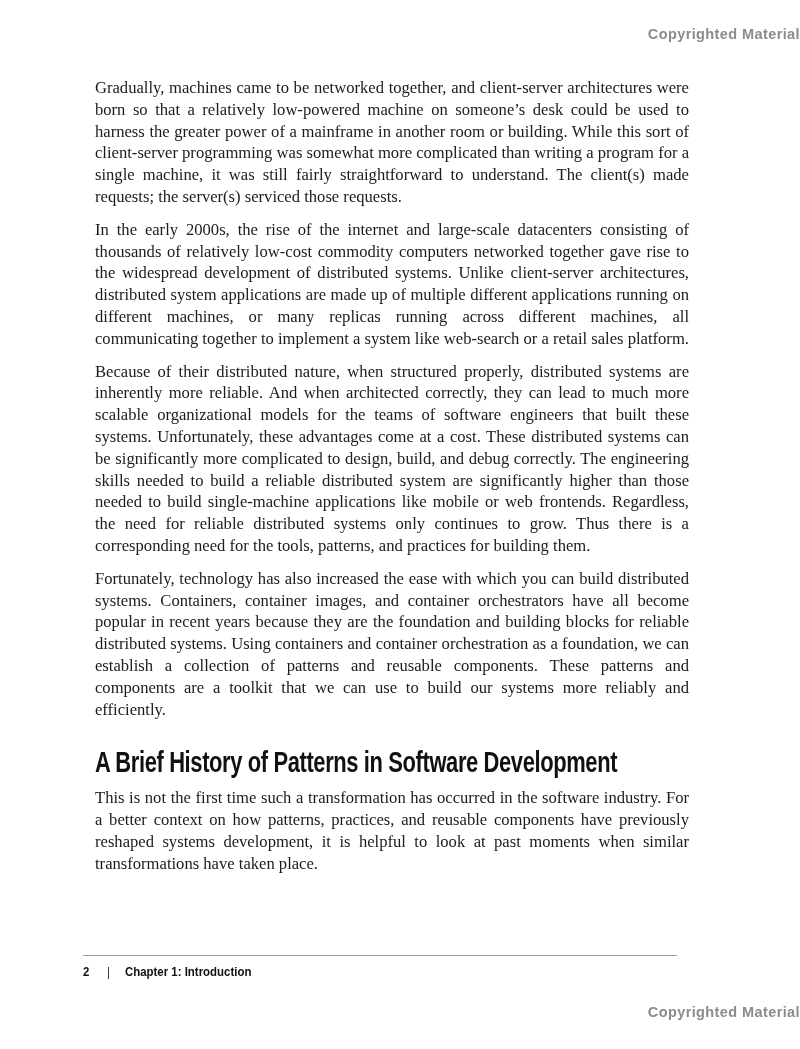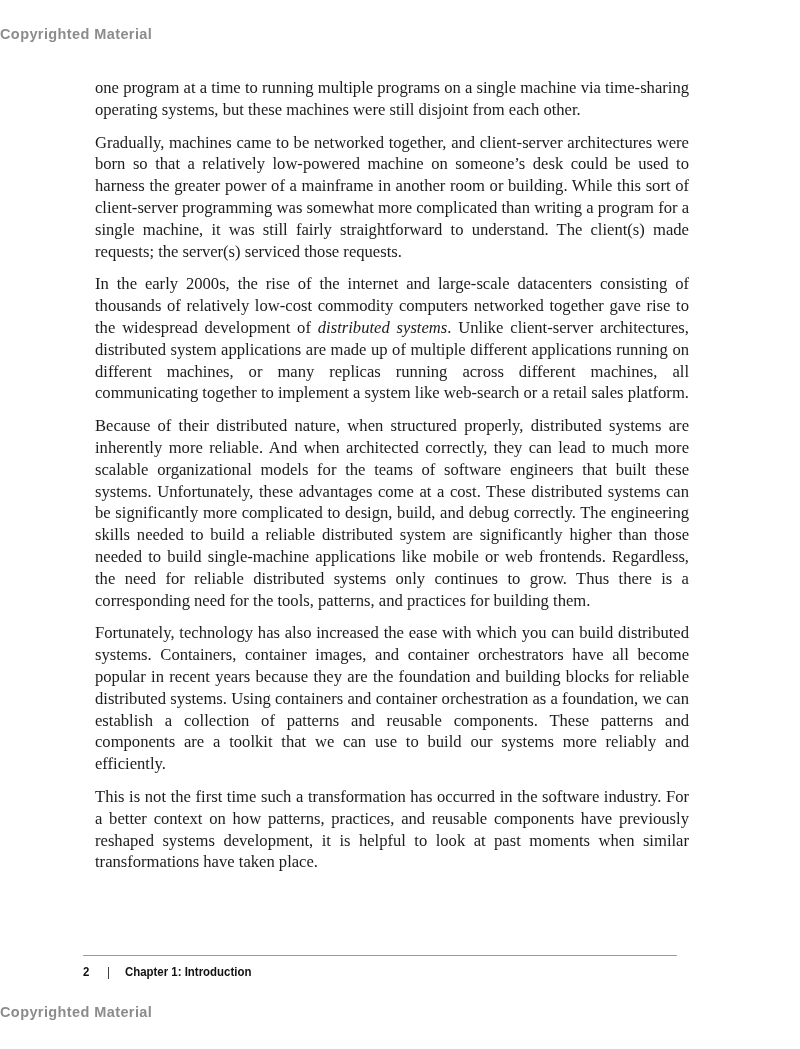--- a/index.html
+++ b/index.html
@@ -12,21 +12,21 @@
     width: 800px;
     height: 1049px;
     background: #ffffff;
     overflow: hidden;
     font-family: "Liberation Serif", serif;
   }
   .copyright {
     position: absolute;
     left: 0;
     width: 800px;
-    text-align: left;
+    text-align: right;
     font-family: "Liberation Sans", sans-serif;
     font-weight: bold;
     font-size: 14.5px;
     letter-spacing: 0.4px;
     color: #8c8c8c;
   }
   .copyright-top { top: 26px; }
   .copyright-bottom { top: 1004px; }
 
   .content {
@@ -39,21 +39,20 @@
     margin: 0 0 11px 0;
     font-family: "Liberation Serif", serif;
     font-size: 16.6px;
     line-height: 21.8px;
     text-align: justify;
     color: #1b1b1b;
     hyphens: auto;
     -webkit-hyphens: auto;
   }
   .content p .emph {
-    font-style: italic;
   }
   .section-heading {
     margin: 23px 0 10px 0;
     height: 34px;
     overflow: visible;
   }
   .section-heading .heading-inner {
     display: inline-block;
     white-space: nowrap;
     font-family: "Liberation Sans", sans-serif;
@@ -92,30 +91,30 @@
 </style>
 </head>
 <body>
 
 <div class="page">
 
   <div class="copyright copyright-top">Copyrighted Material</div>
 
   <div class="content">
 
-    <p>one program at a time to running multiple programs on a single machine via time-sharing operating systems, but these machines were still disjoint from each other.</p>
 
     <p>Gradually, machines came to be networked together, and client-server architectures were born so that a relatively low-powered machine on someone’s desk could be used to harness the greater power of a mainframe in another room or building. While this sort of client-server programming was somewhat more complicated than writing a program for a single machine, it was still fairly straightforward to understand. The client(s) made requests; the server(s) serviced those requests.</p>
 
     <p><span>In the early 2000s, the rise of the internet and large-scale datacenters consisting of thousands of relatively low-cost commodity computers networked together gave rise to the widespread development of </span><span class="emph">distributed systems</span><span>. Unlike client-server architectures, distributed system applications are made up of multiple different applications running on different machines, or many replicas running across different machines, all communicating together to implement a system like web-search or a retail sales platform.</span></p>
 
     <p>Because of their distributed nature, when structured properly, distributed systems are inherently more reliable. And when architected correctly, they can lead to much more scalable organizational models for the teams of software engineers that built these systems. Unfortunately, these advantages come at a cost. These distributed systems can be significantly more complicated to design, build, and debug correctly. The engineering skills needed to build a reliable distributed system are significantly higher than those needed to build single-machine applications like mobile or web frontends. Regardless, the need for reliable distributed systems only continues to grow. Thus there is a corresponding need for the tools, patterns, and practices for building them.</p>
 
     <p>Fortunately, technology has also increased the ease with which you can build distributed systems. Containers, container images, and container orchestrators have all become popular in recent years because they are the foundation and building blocks for reliable distributed systems. Using containers and container orchestration as a foundation, we can establish a collection of patterns and reusable components. These patterns and components are a toolkit that we can use to build our systems more reliably and efficiently.</p>
 
+    <h1 class="section-heading"><span class="heading-inner">A Brief History of Patterns in Software Development</span></h1>
 
     <p>This is not the first time such a transformation has occurred in the software industry. For a better context on how patterns, practices, and reusable components have previously reshaped systems development, it is helpful to look at past moments when similar transformations have taken place.</p>
 
   </div>
 
   <div class="footer">
     <div class="footer-line">
       <span class="page-number">2</span><span class="separator">|</span><span class="chapter-label">Chapter 1: Introduction</span>
     </div>
   </div>

